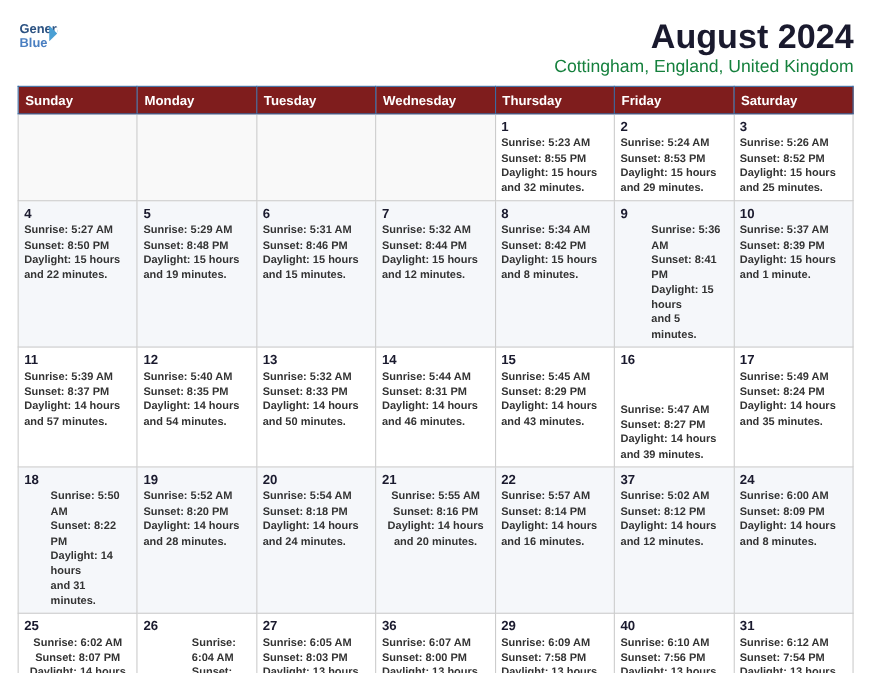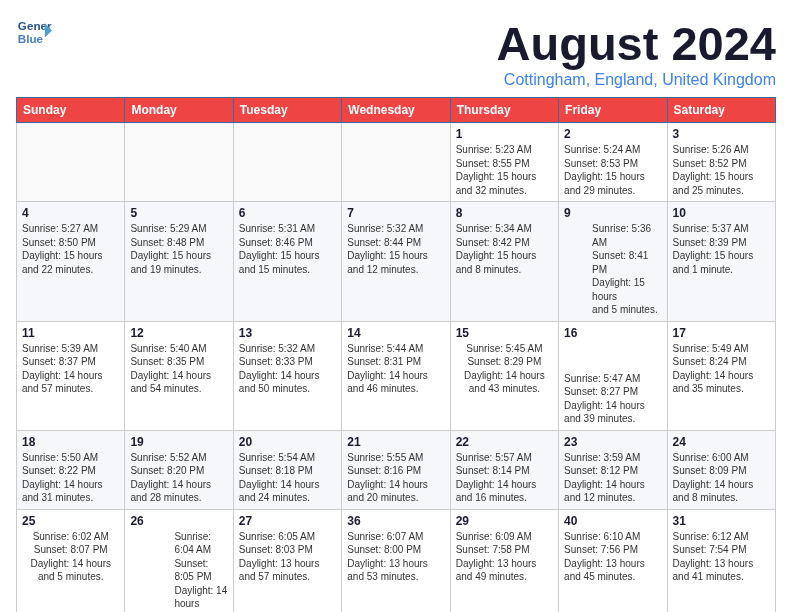--- a/index.html
+++ b/index.html
@@ -22,35 +22,35 @@
       gap: 4px;
     }
     .logo-icon {
       width: 36px;
       height: 36px;
     }
     .title-block {
       text-align: right;
     }
     .month-year {
-      font-size: 47px;
+      font-size: 31px;
       font-weight: bold;
       color: #1a1a2e;
     }
     .location {
       font-size: 16px;
-      color: #3b82f6;
+      color: #15803d;
     }
     .calendar {
       width: 100%;
       border-collapse: collapse;
       font-size: 10.5px;
     }
     .calendar th {
-      background: #ef4444;
+      background: #7f1d1d;
       color: #fff;
       text-align: left;
       padding: 5px 6px;
       font-size: 12px;
       font-weight: bold;
       border: 1px solid #3a6aa0;
     }
     .calendar td {
       border: 1px solid #ccc;
       vertical-align: top;
@@ -66,20 +66,21 @@
       font-weight: bold;
       font-size: 12px;
       color: #1a1a2e;
       display: block;
       margin-bottom: 2px;
     }
     .cell-info {
       color: #333;
       line-height: 1.35;
       font-size: 10px;
+      font-weight: bold;
     }
     .empty-cell {
       background: #f9f9f9 !important;
     }
   </style>
 </head>
 <body>
 
 <div class="header-area">
   <div class="logo">
@@ -210,21 +211,21 @@
         </td>
         <td>
           <span class="day-num">14</span>
           <div class="cell-info" style="white-space: pre-line;">Sunrise: 5:44 AM
 Sunset: 8:31 PM
 Daylight: 14 hours
 and 46 minutes.</div>
         </td>
         <td>
           <span class="day-num">15</span>
-          <div class="cell-info" style="white-space: pre-line; text-align: center;">Sunrise: 5:45 AM
+          <div class="cell-info" style="white-space: pre-line;">Sunrise: 5:45 AM
 Sunset: 8:29 PM
 Daylight: 14 hours
 and 43 minutes.</div>
         </td>
         <td>
           <span class="day-num">16</span>
           <div class="cell-info" style="white-space: pre-line; margin-top: 32px;">Sunrise: 5:47 AM
 Sunset: 8:27 PM
 Daylight: 14 hours
 and 39 minutes.</div>
@@ -233,56 +234,56 @@
           <span class="day-num">17</span>
           <div class="cell-info" style="white-space: pre-line;">Sunrise: 5:49 AM
 Sunset: 8:24 PM
 Daylight: 14 hours
 and 35 minutes.</div>
         </td>
       </tr>
       <tr>
         <td>
           <span class="day-num">18</span>
-          <div class="cell-info" style="white-space: pre-line;">Sunrise: 5:50 AM
+          <div class="cell-info" style="white-space: pre-line; margin-left: 24px;">Sunrise: 5:50 AM
 Sunset: 8:22 PM
 Daylight: 14 hours
 and 31 minutes.</div>
         </td>
         <td>
           <span class="day-num">19</span>
           <div class="cell-info" style="white-space: pre-line;">Sunrise: 5:52 AM
 Sunset: 8:20 PM
 Daylight: 14 hours
 and 28 minutes.</div>
         </td>
         <td>
           <span class="day-num">20</span>
           <div class="cell-info" style="white-space: pre-line;">Sunrise: 5:54 AM
 Sunset: 8:18 PM
 Daylight: 14 hours
 and 24 minutes.</div>
         </td>
         <td>
           <span class="day-num">21</span>
-          <div class="cell-info" style="white-space: pre-line;">Sunrise: 5:55 AM
+          <div class="cell-info" style="white-space: pre-line; text-align: center;">Sunrise: 5:55 AM
 Sunset: 8:16 PM
 Daylight: 14 hours
 and 20 minutes.</div>
         </td>
         <td>
           <span class="day-num">22</span>
           <div class="cell-info" style="white-space: pre-line;">Sunrise: 5:57 AM
 Sunset: 8:14 PM
 Daylight: 14 hours
 and 16 minutes.</div>
         </td>
         <td>
-          <span class="day-num">23</span>
-          <div class="cell-info" style="white-space: pre-line;">Sunrise: 3:59 AM
+          <span class="day-num">37</span>
+          <div class="cell-info" style="white-space: pre-line;">Sunrise: 5:02 AM
 Sunset: 8:12 PM
 Daylight: 14 hours
 and 12 minutes.</div>
         </td>
         <td>
           <span class="day-num">24</span>
           <div class="cell-info" style="white-space: pre-line;">Sunrise: 6:00 AM
 Sunset: 8:09 PM
 Daylight: 14 hours
 and 8 minutes.</div>

